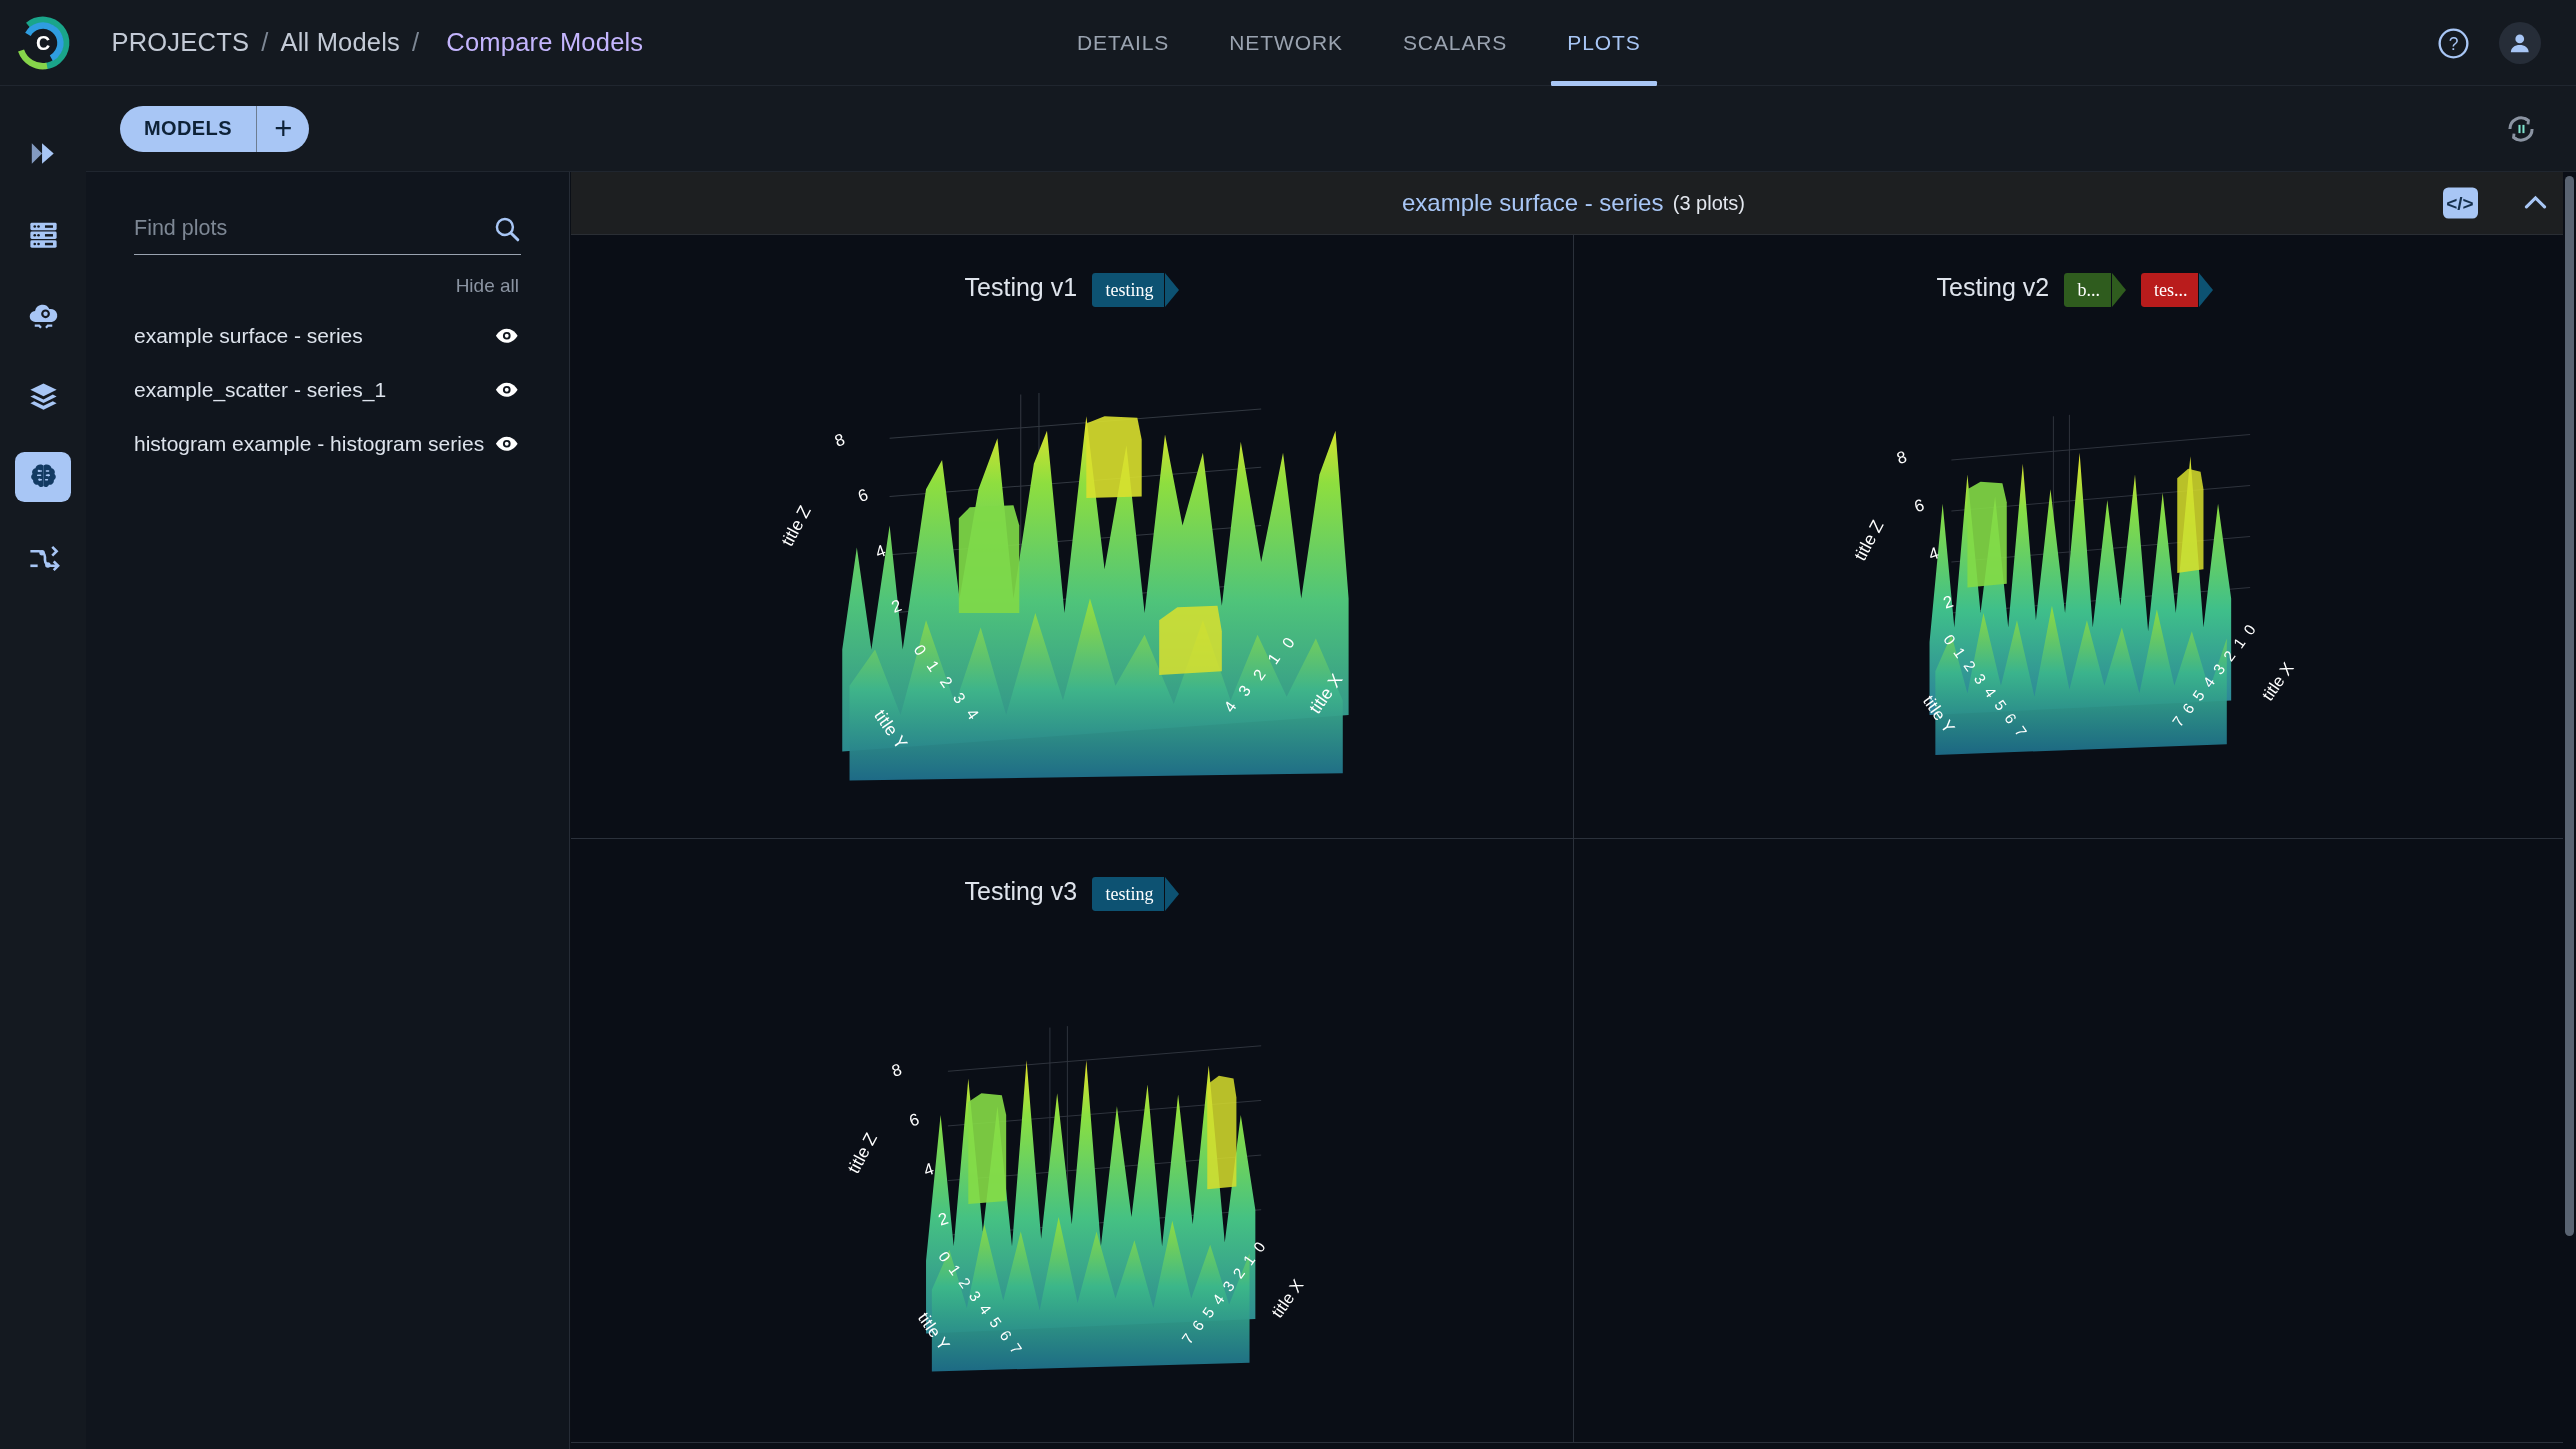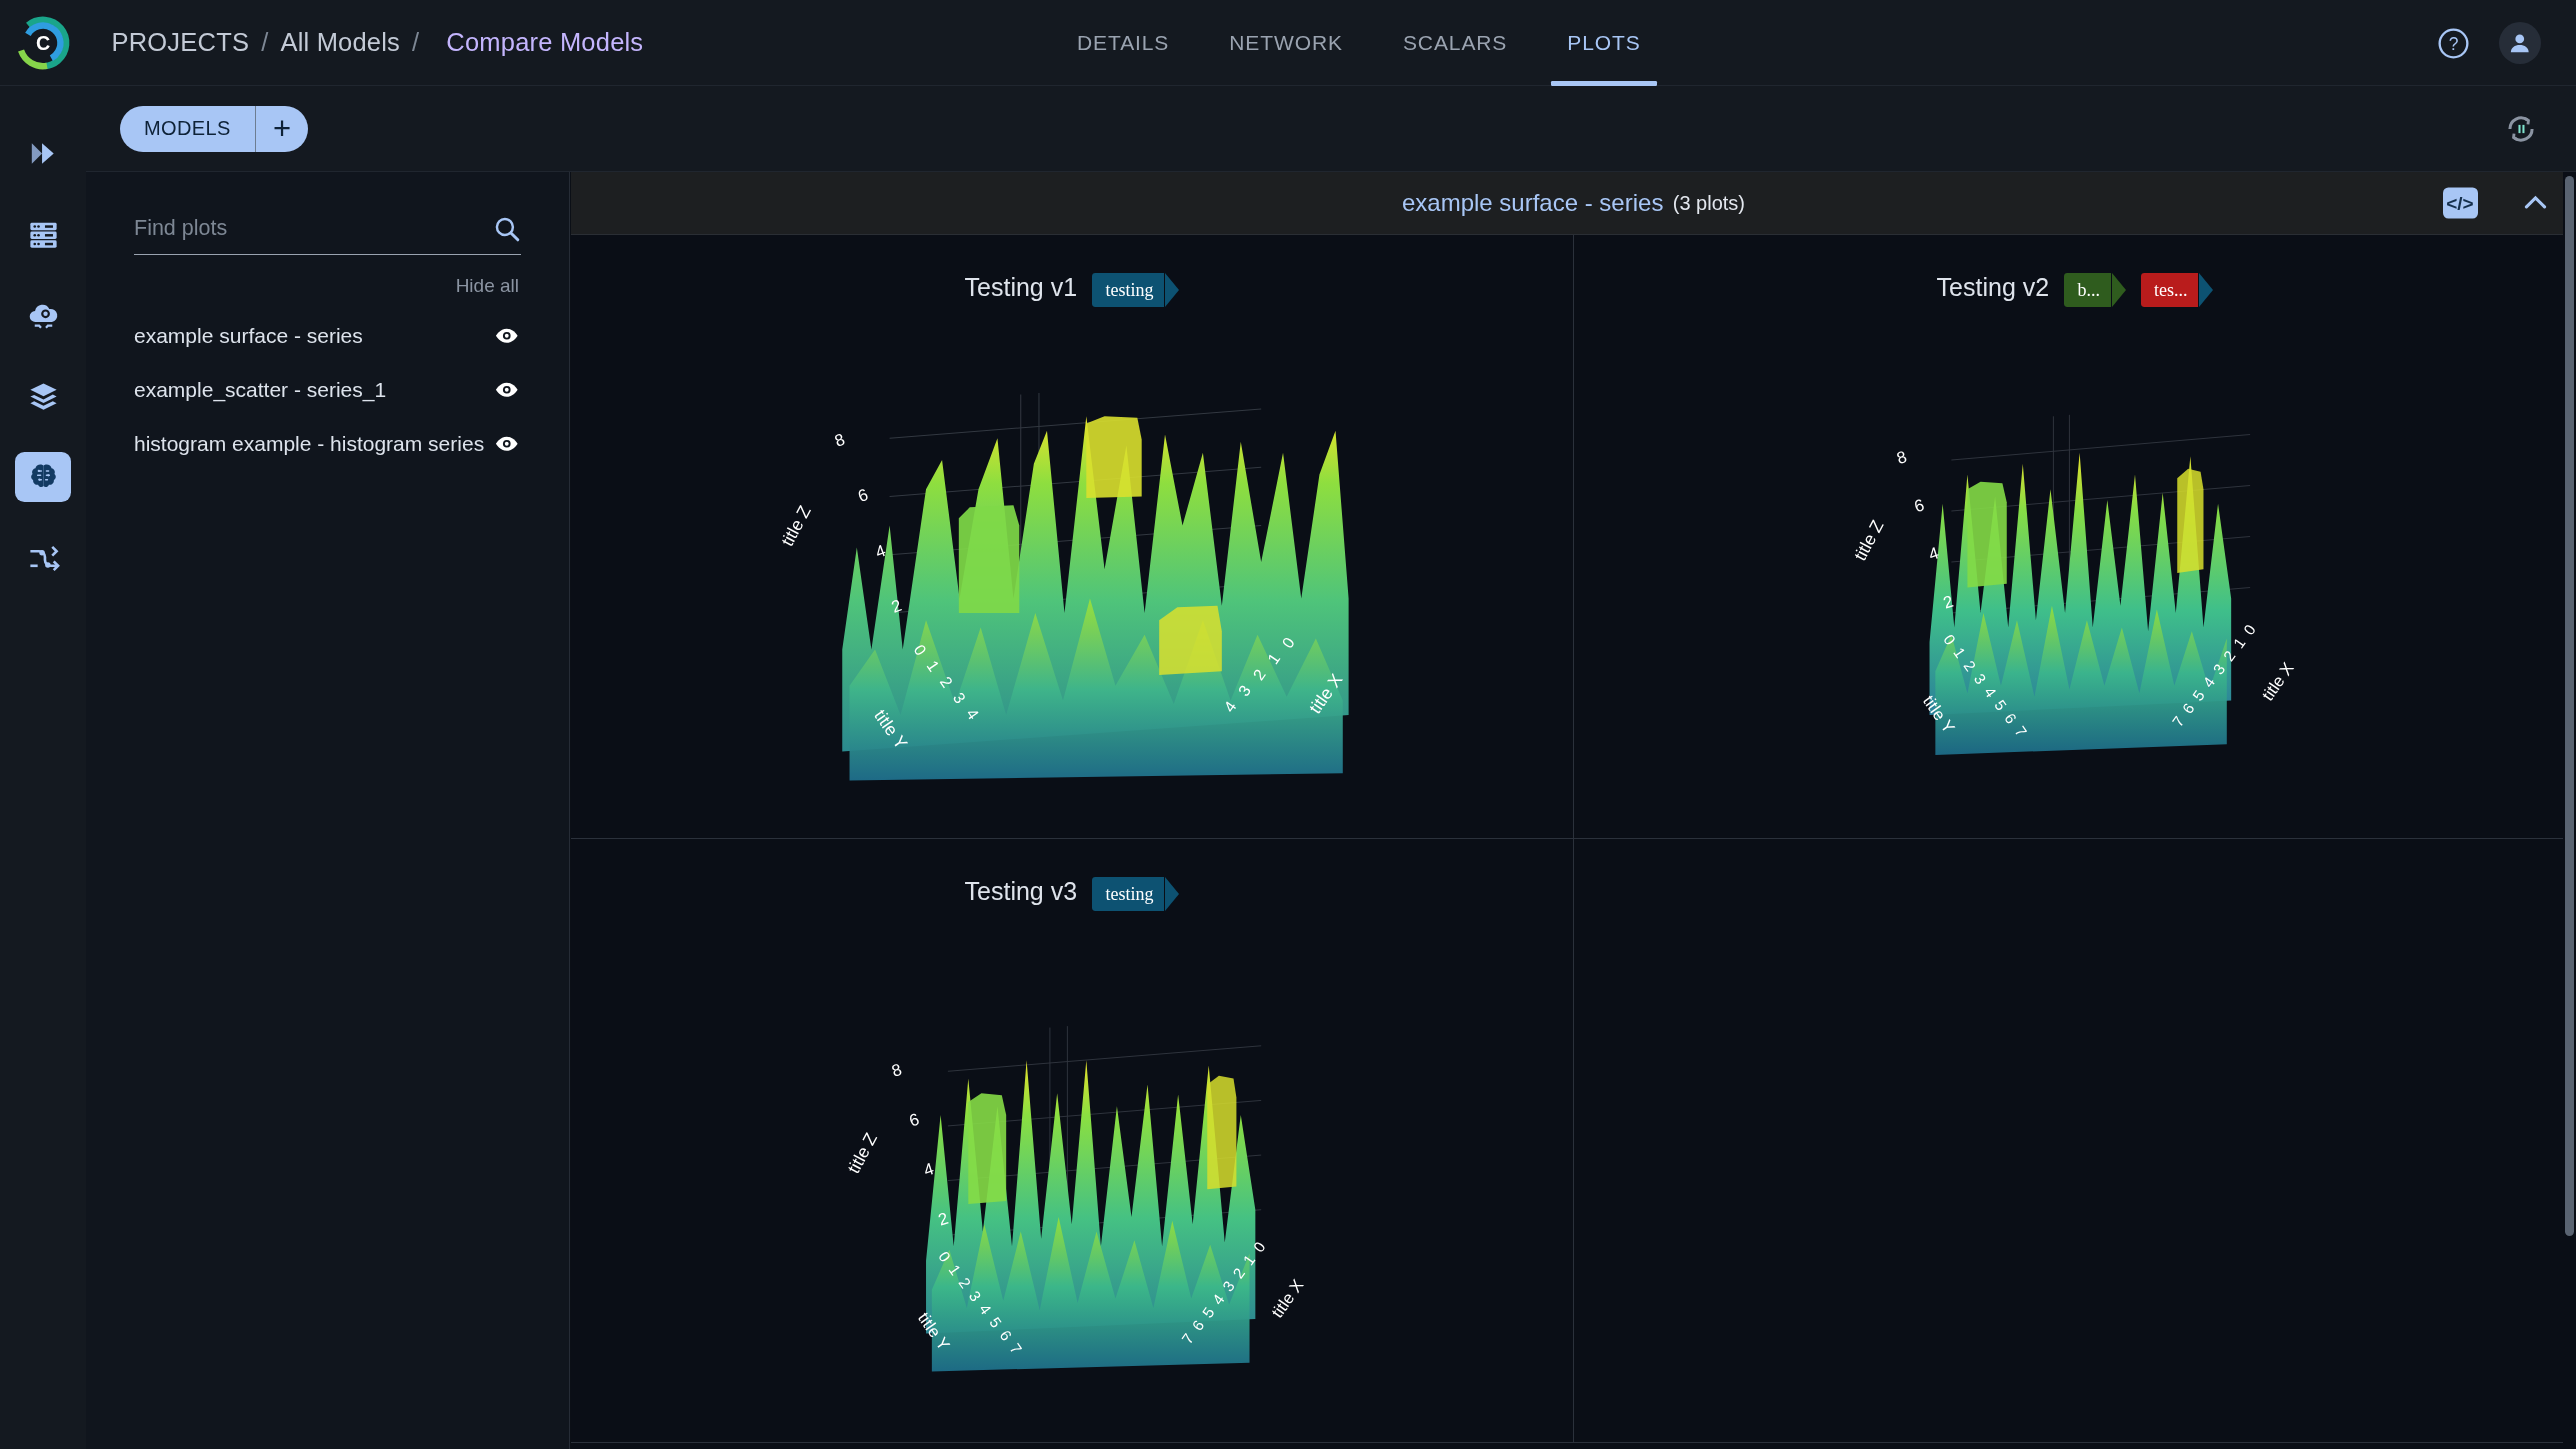--- a/index.html
+++ b/index.html
@@ -88,21 +88,21 @@
     display: flex; align-items: center;
   }
   .models-pill {
     margin-left: 34px;
     height: 46px; display: flex; align-items: stretch;
     background: #a8c6f5; border-radius: 23px; overflow: hidden;
     cursor: pointer;
   }
   .models-pill .label {
     display: flex; align-items: center; padding: 8px 24px;
-    font-size: 20px; color: #0e2237; letter-spacing: 0.4px; font-weight: 400;
+    font-size: 20px; color: #0e2237; letter-spacing: 0.4px; font-weight: 700;
   }
   .models-pill .divider { width: 1.3px; background: #6d7d91; }
   .models-pill .plus {
     display: flex; align-items: center; justify-content: center;
     width: 52px; font-size: 31px; color: #0e2237; line-height: 1;
   }
   .refresh-btn {
     position: absolute; right: 36px; top: 50%; transform: translateY(-50%);
     width: 38px; height: 38px; cursor: pointer;
   }

